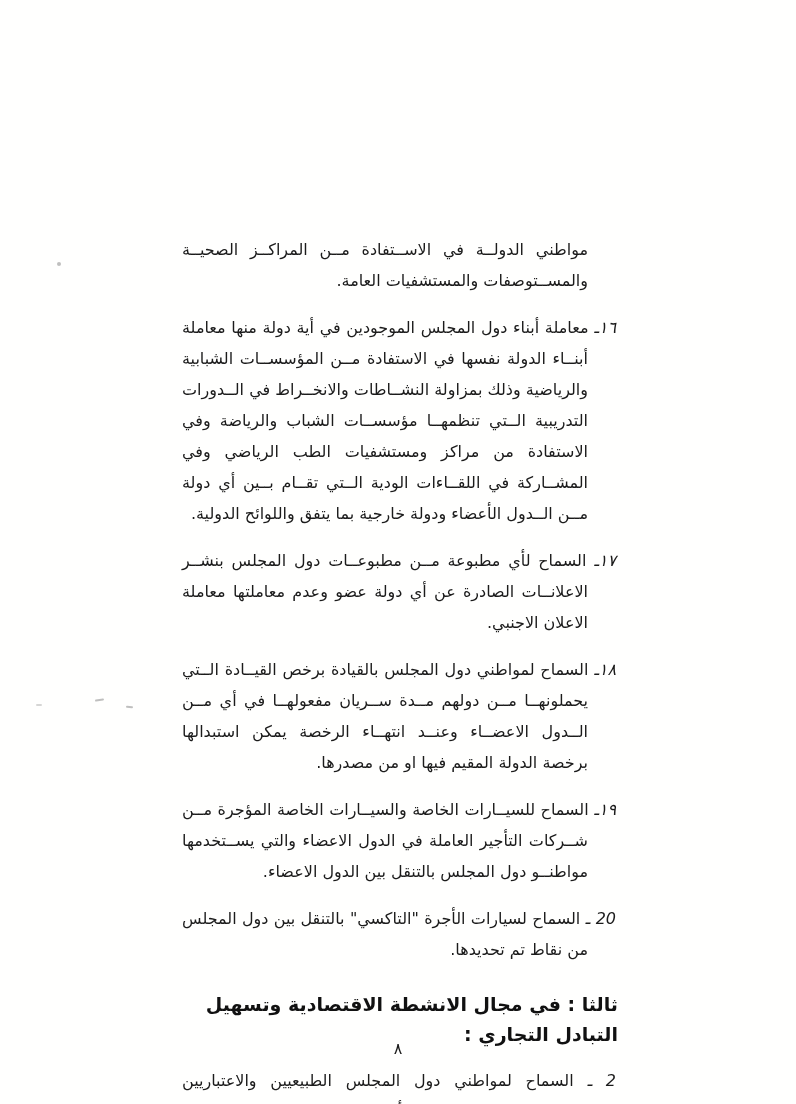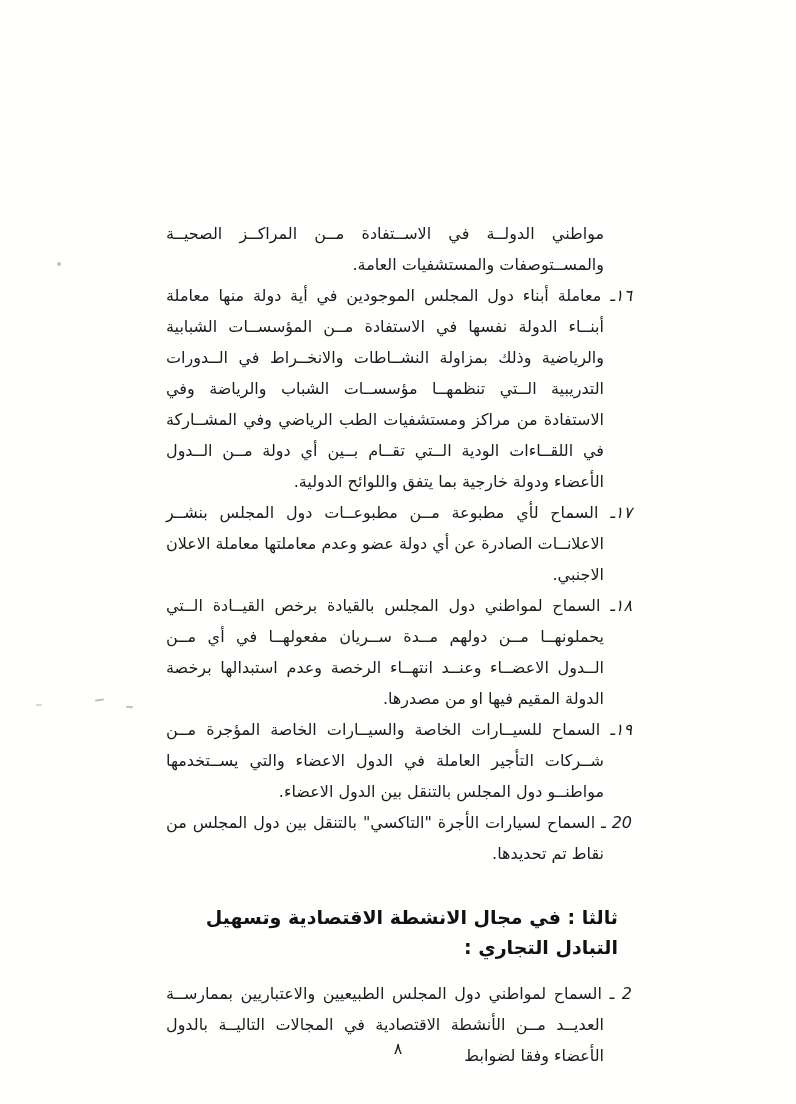--- a/index.html
+++ b/index.html
@@ -32,41 +32,41 @@
     position: absolute;
     top: 218px;
     right: 164px;
     width: 466px;
     direction: rtl;
     text-align: justify;
     font-size: 16px;
     line-height: 31px;
     letter-spacing: 0.1px;
   }
-  .text-block p { margin: 0; }
+  .text-block p { margin: 16px; }
 
   
   .cont {
     padding-right: 28px;
   }
 
   
   .item {
     padding-right: 28px;
     text-indent: -28px;
   }
   .num {
     white-space: nowrap;
     font-style: italic;
   }
 
   .heading {
     font-size: 19px;
     font-weight: bold;
-    margin: 33px 0 16px 0;
+    margin: 24px 0 16px 0;
     padding-right: 14px;
     text-align: right;
     text-indent: 0;
     line-height: 30px;
     color: #111;
   }
 
   .page-number {
     position: absolute;
     bottom: 46px;
@@ -88,21 +88,21 @@
   <span class="speck speck-4"></span>
 
   <div class="text-block" dir="rtl">
 
     <p class="cont">مواطني الدولــة في الاســتفادة مــن المراكــز الصحيــة والمســتوصفات والمستشفيات العامة.</p>
 
     <p class="item"><span class="num">١٦ـ</span> <span>معاملة أبناء دول المجلس الموجودين في أية دولة منها معاملة أبنــاء الدولة نفسها في الاستفادة مــن المؤسســات الشبابية والرياضية وذلك بمزاولة النشــاطات والانخــراط في الــدورات التدريبية الــتي تنظمهــا مؤسســات الشباب والرياضة وفي الاستفادة من مراكز ومستشفيات الطب الرياضي وفي المشــاركة في اللقــاءات الودية الــتي تقــام بــين أي دولة مــن الــدول الأعضاء ودولة خارجية بما يتفق واللوائح الدولية.</span></p>
 
     <p class="item"><span class="num">١٧ـ</span> <span>السماح لأي مطبوعة مــن مطبوعــات دول المجلس بنشــر الاعلانــات الصادرة عن أي دولة عضو وعدم معاملتها معاملة الاعلان الاجنبي.</span></p>
 
-    <p class="item"><span class="num">١٨ـ</span> <span>السماح لمواطني دول المجلس بالقيادة برخص القيــادة الــتي يحملونهــا مــن دولهم مــدة ســريان مفعولهــا في أي مــن الــدول الاعضــاء وعنــد انتهــاء الرخصة وعدم استبدالها برخصة الدولة المقيم فيها او من مصدرها.</span></p>
+    <p class="item"><span class="num">١٨ـ</span> <span>السماح لمواطني دول المجلس بالقيادة برخص القيــادة الــتي يحملونهــا مــن دولهم مــدة ســريان مفعولهــا في أي مــن الــدول الاعضــاء وعنــد انتهــاء الرخصة يمكن استبدالها برخصة الدولة المقيم فيها او من مصدرها.</span></p>
 
     <p class="item"><span class="num">١٩ـ</span> <span>السماح للسيــارات الخاصة والسيــارات الخاصة المؤجرة مــن شــركات التأجير العاملة في الدول الاعضاء والتي يســتخدمها مواطنــو دول المجلس بالتنقل بين الدول الاعضاء.</span></p>
 
     <p class="item"><span class="num">20 ـ</span> <span>السماح لسيارات الأجرة "التاكسي" بالتنقل بين دول المجلس من نقاط تم تحديدها.</span></p>
 
     <h2 class="heading">ثالثا : في مجال الانشطة الاقتصادية وتسهيل التبادل التجاري :</h2>
 
     <p class="item"><span class="num">2 ـ</span> <span>السماح لمواطني دول المجلس الطبيعيين والاعتباريين بممارســة العديــد مــن الأنشطة الاقتصادية في المجالات التاليــة بالدول الأعضاء وفقا لضوابط</span></p>
 
   </div>

